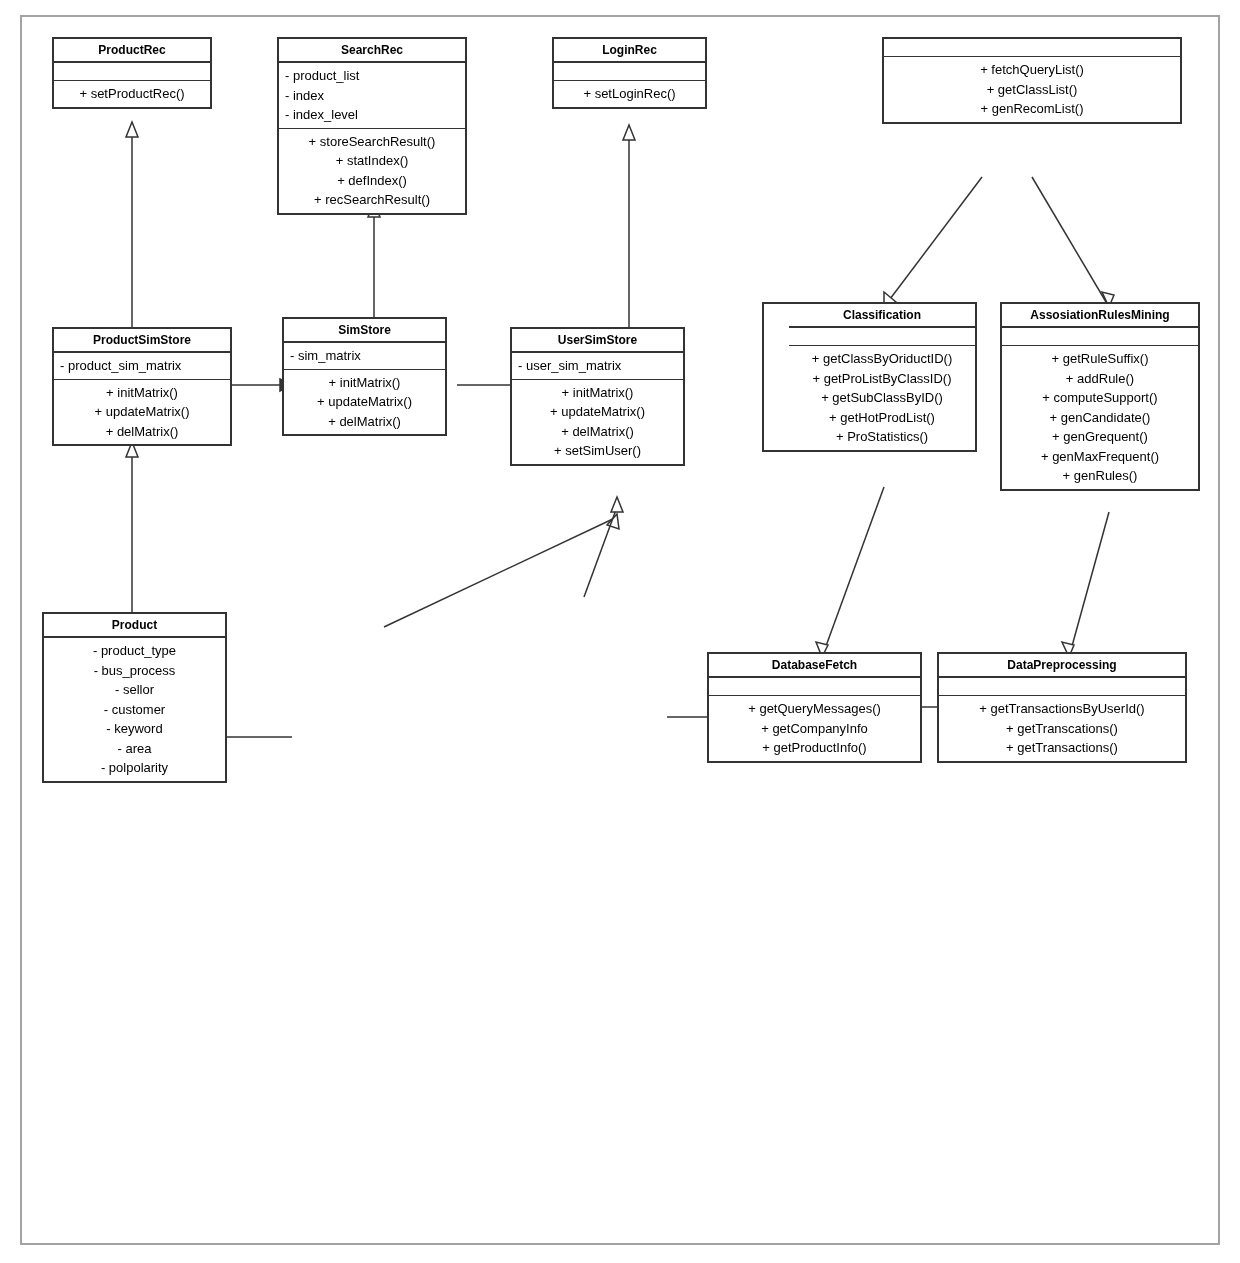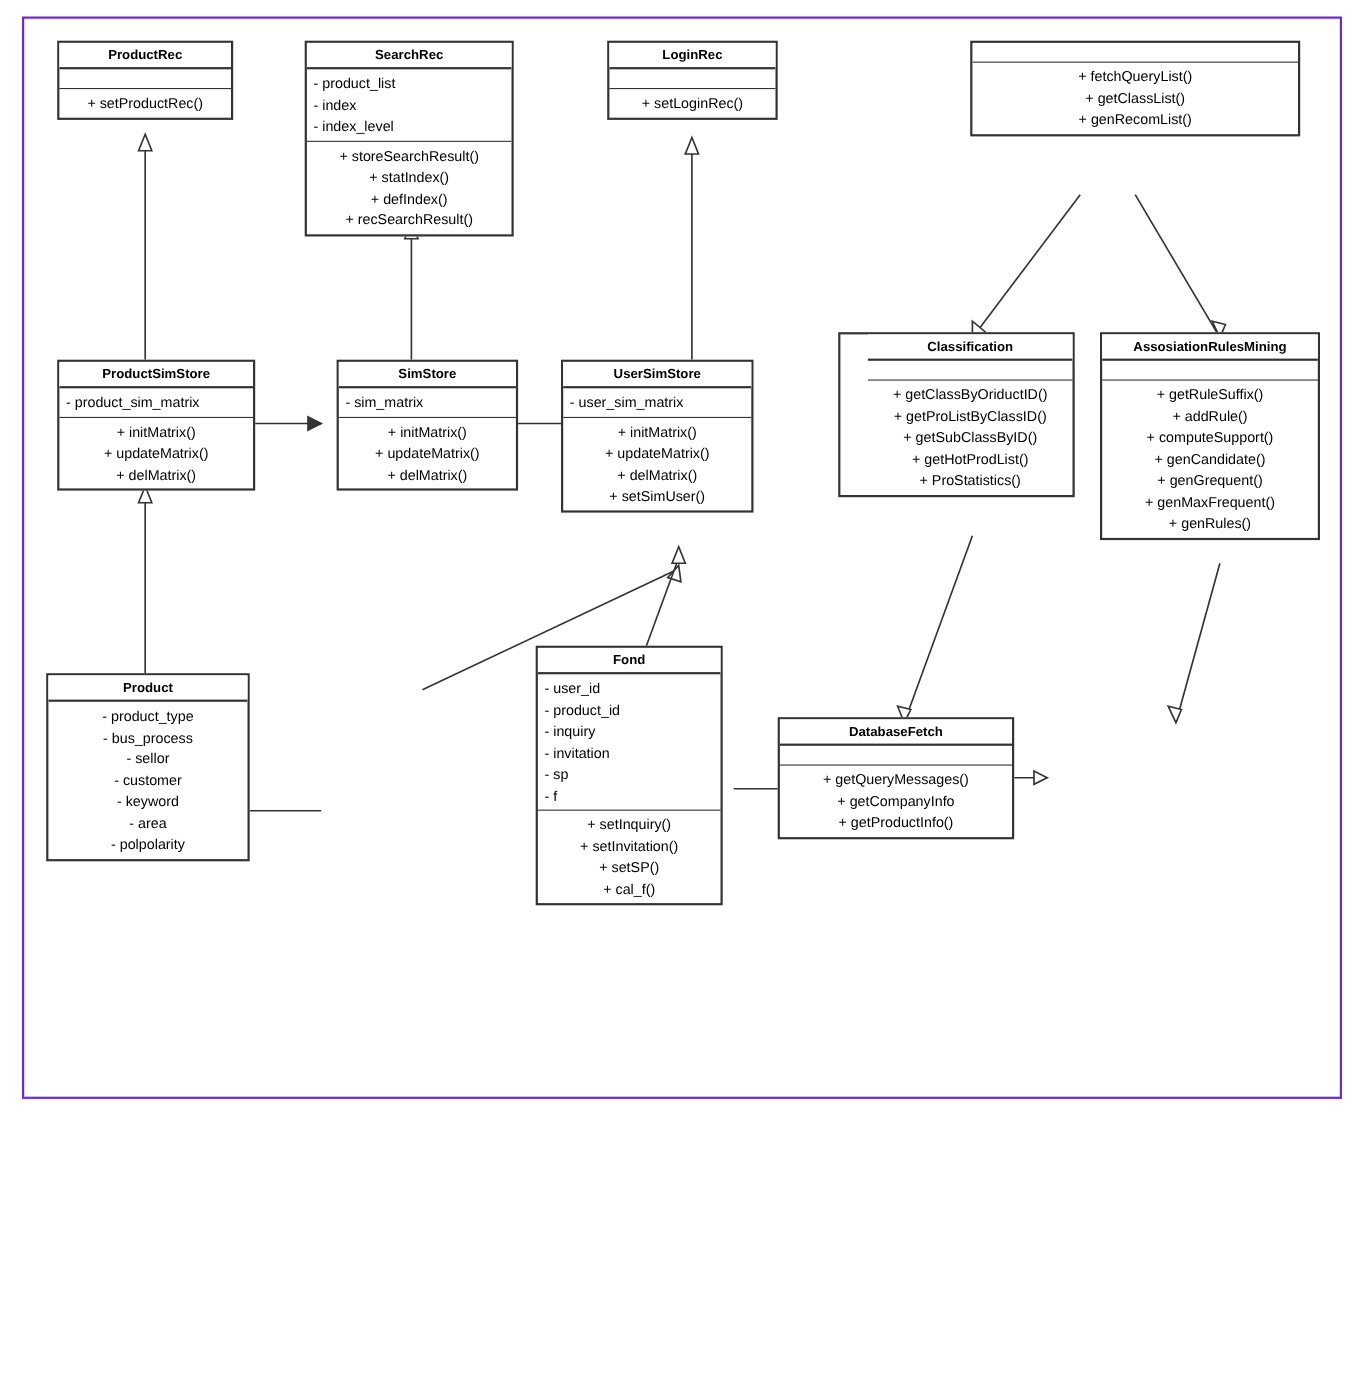--- a/index.html
+++ b/index.html
@@ -7,24 +7,24 @@
       background: #fff;
       font-family: Arial, sans-serif;
       font-size: 12px;
       width: 1240px;
       min-height: 1263px;
       overflow: hidden;
     }
     .diagram-container {
       position: relative;
       width: 1200px;
-      height: 984px;
+      height: 1230px;
       margin: 15px auto;
       background: #fff;
-      border: 2px solid #6d28d9;
+      border: 2px solid #a3a3a3;
     }
     .uml-class {
       position: absolute;
       border: 2px solid #333;
       background: #fff;
       text-align: left;
     }
     .uml-class-header {
       background: #fff;
       border-bottom: 2px solid #333;
@@ -138,21 +138,21 @@
   </div>
 
   <div class="uml-class" style="left:30px;top:310px;width:180px;">
     <div class="uml-class-header">ProductSimStore</div>
     <div class="uml-class-section">- product_sim_matrix</div>
     <div class="uml-class-section">
       + initMatrix()<br>+ updateMatrix()<br>+ delMatrix()
     </div>
   </div>
 
-  <div class="uml-class" style="left:260px;top:310px;width:165px;margin-left:24px;">
+  <div class="uml-class" style="left:260px;top:300px;width:165px;">
     <div class="uml-class-header">SimStore</div>
     <div class="uml-class-section">- sim_matrix</div>
     <div class="uml-class-section">
       + initMatrix()<br>+ updateMatrix()<br>+ delMatrix()
     </div>
   </div>
 
   <div class="uml-class" style="left:488px;top:310px;width:175px;">
     <div class="uml-class-header">UserSimStore</div>
     <div class="uml-class-section">- user_sim_matrix</div>
@@ -178,32 +178,30 @@
   </div>
 
   <div class="uml-class" style="left:20px;top:595px;width:185px;">
     <div class="uml-class-header">Product</div>
     <div class="uml-class-section">
       - product_type<br>- bus_process<br>- sellor<br>- customer<br>- keyword<br>- area<br>- polpolarity
     </div>
   </div>
 
 
-  <div class="uml-class" style="left:465px;top:570px;width:170px;">
-    <div class="uml-class-header">Fond</div>
-    <div class="uml-class-section">
-      - user_id<br>- product_id<br>- inquiry<br>- invitation<br>- sp<br>- f
-    </div>
-    <div class="uml-class-section">
-      + setInquiry()<br>+ setInvitation()<br>+ setSP()<br>+ cal_f()
-    </div>
-  </div>
 
   <div class="uml-class" style="left:685px;top:635px;width:215px;">
     <div class="uml-class-header">DatabaseFetch</div>
     <div class="uml-class-section empty"></div>
     <div class="uml-class-section">
       + getQueryMessages()<br>+ getCompanyInfo<br>+ getProductInfo()
     </div>
   </div>
 
+  <div class="uml-class" style="left:915px;top:635px;width:250px;">
+    <div class="uml-class-header">DataPreprocessing</div>
+    <div class="uml-class-section empty"></div>
+    <div class="uml-class-section">
+      + getTransactionsByUserId()<br>+ getTranscations()<br>+ getTransactions()
+    </div>
+  </div>
 
 </div>
 
 </body></html>

